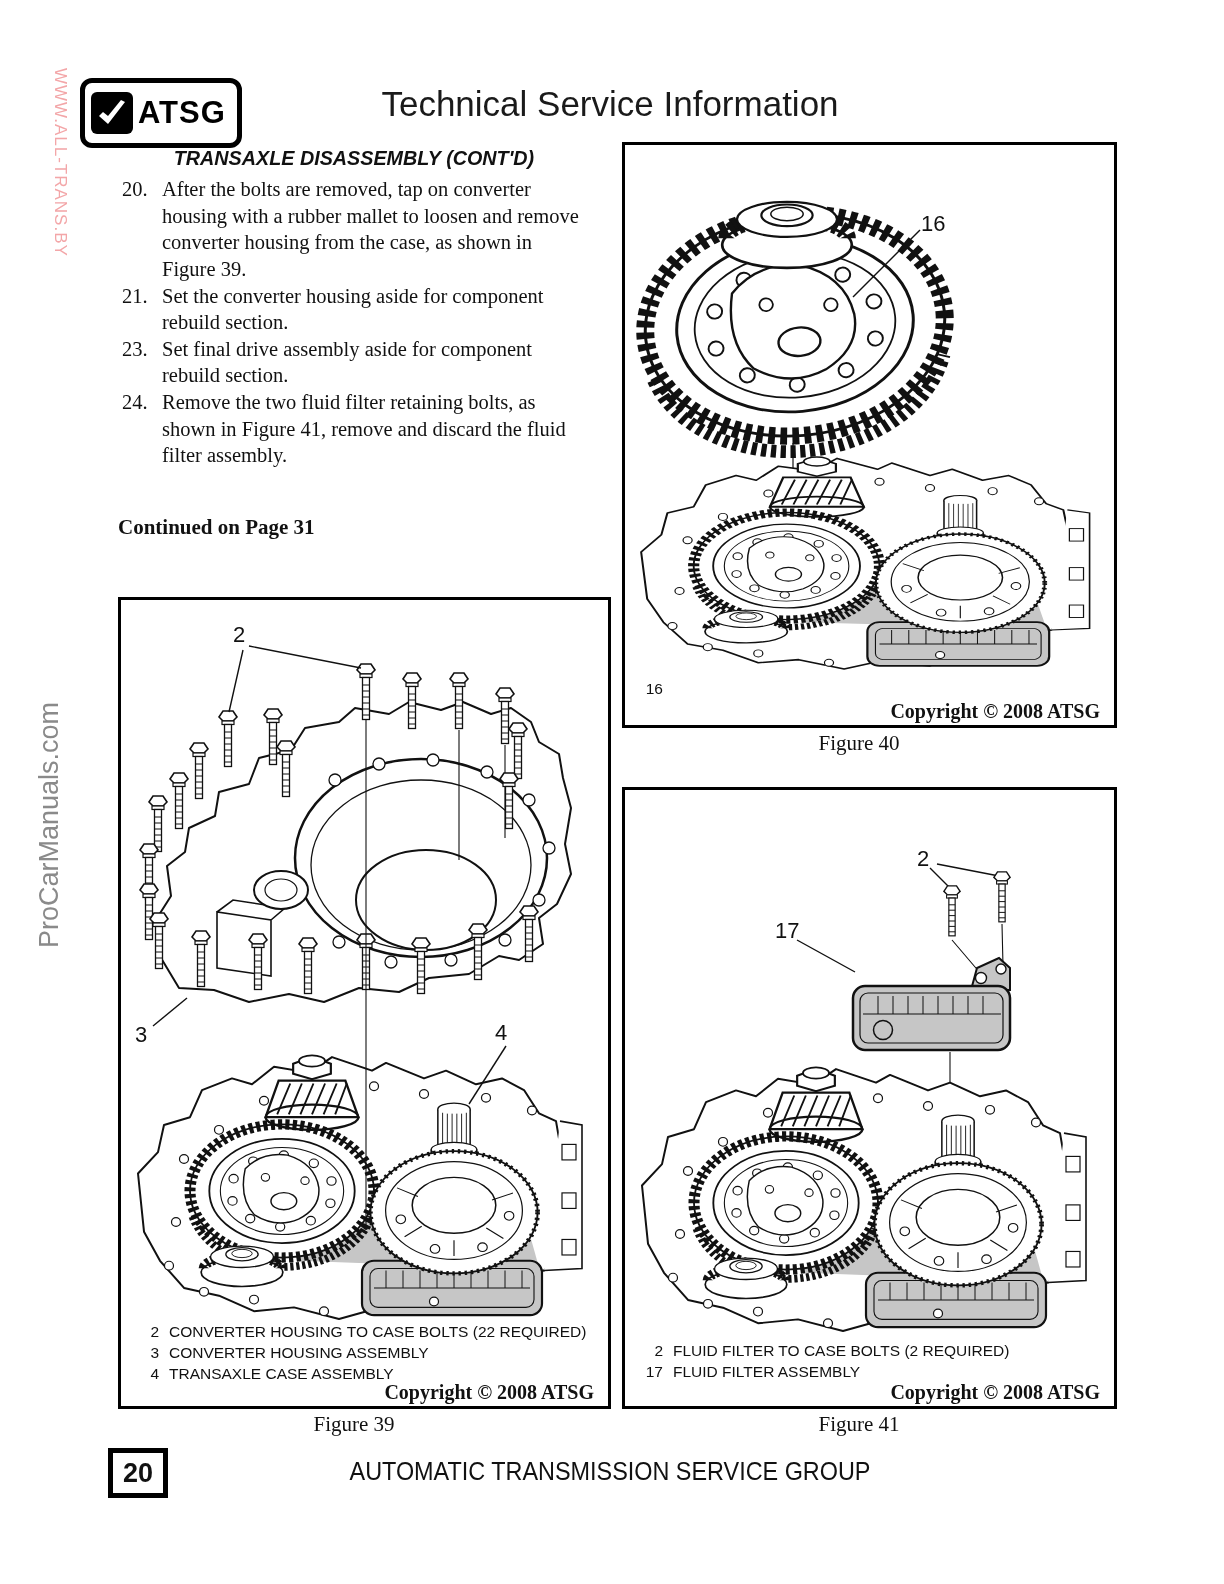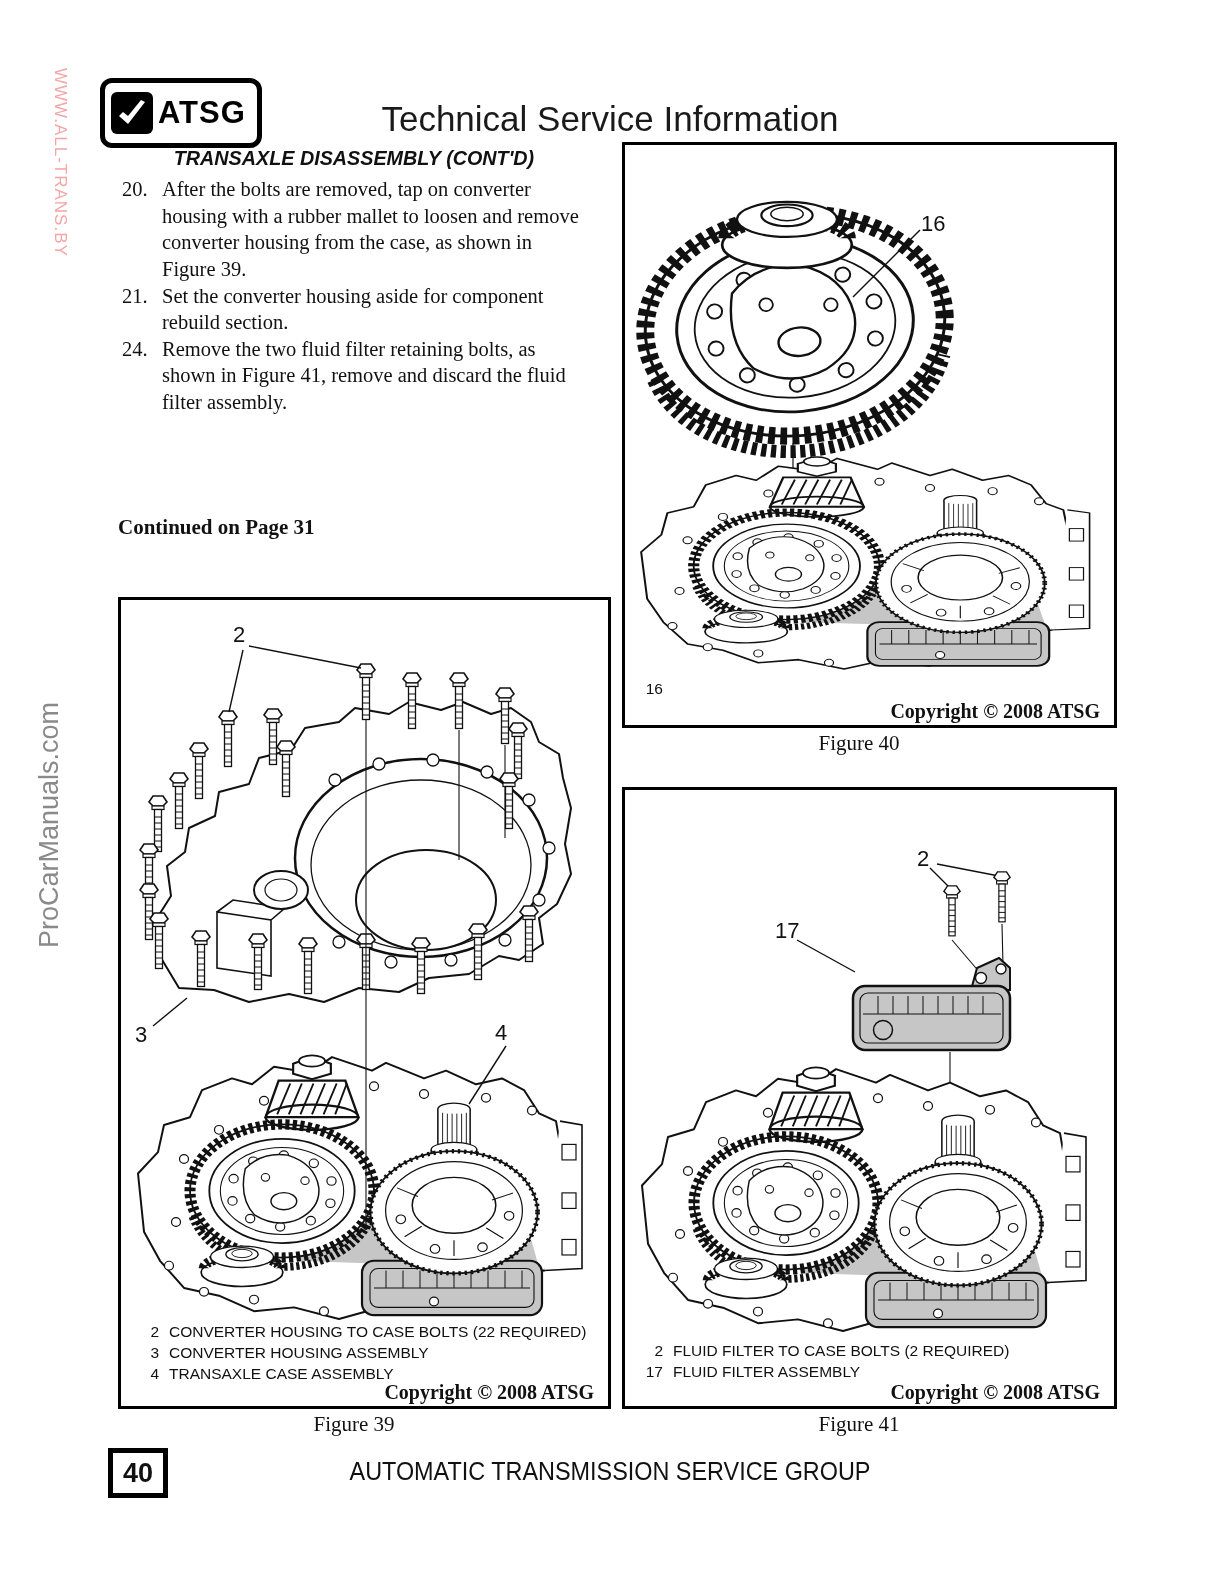--- a/index.html
+++ b/index.html
@@ -5,27 +5,27 @@
   html,body{margin:0;padding:0;background:#e8e8e8;}
   #page{position:relative;width:1224px;height:1584px;background:#ffffff;overflow:hidden;
         font-family:"Liberation Sans",sans-serif;color:#111;}
   
   .wm-pink{position:absolute;left:50px;top:68px;writing-mode:vertical-rl;text-orientation:mixed;
            color:#f3a6a8;font-size:17px;letter-spacing:1px;font-family:"Liberation Sans",sans-serif;}
   .wm-gray{position:absolute;left:34px;top:648px;height:300px;writing-mode:vertical-rl;
            transform:rotate(180deg);color:#8a8a8a;font-size:27px;
            font-family:"Liberation Sans",sans-serif;}
   
-  .logo{position:absolute;left:100px;top:78px;width:152px;height:60px;border:5px solid #000;
+  .logo{position:absolute;left:80px;top:78px;width:152px;height:60px;border:5px solid #000;
         border-radius:12px;display:flex;align-items:center;background:#fff;}
   .logo-check{width:42px;height:42px;background:#000;border-radius:6px;margin:0 5px 0 6px;
         display:flex;align-items:center;justify-content:center;}
   .logo-text{font-weight:bold;font-size:31px;letter-spacing:1px;color:#000;
         font-family:"Liberation Sans",sans-serif;}
-  .title{position:absolute;left:330px;top:99px;width:560px;text-align:center;
+  .title{position:absolute;left:330px;top:84px;width:560px;text-align:center;
         font-size:35px;color:#1a1a1a;font-family:"Liberation Sans",sans-serif;}
   
   .sec-head{position:absolute;left:118px;top:146px;width:472px;text-align:center;
         font-style:italic;font-weight:bold;font-size:21px;transform:scaleX(.94);
         font-family:"Liberation Sans",sans-serif;}
   .steps{position:absolute;left:122px;top:176px;width:468px;
         font-family:Liberation Serif, serif;font-size:20.5px;line-height:1.3;}
   .step{display:flex;}
   .step-num{width:40px;flex:none;}
   .step-text{flex:1;}
@@ -190,20 +190,24 @@
   <div class="steps">
     <div class="step">
       <span class="step-num">20.</span>
       <span class="step-text">After the bolts are removed, tap on converter housing with a rubber mallet to loosen and remove converter housing from the case, as shown in Figure 39.</span>
     </div>
     <div class="step">
       <span class="step-num">21.</span>
       <span class="step-text">Set the converter housing aside for component rebuild section.</span>
     </div>
     <div class="step">
+      <span class="step-num">23.</span>
+      <span class="step-text">Set final drive assembly aside for component rebuild section.</span>
+    </div>
+    <div class="step">
       <span class="step-num">24.</span>
       <span class="step-text">Remove the two fluid filter retaining bolts, as shown in Figure 41, remove and discard the fluid filter assembly.</span>
     </div>
   </div>
 
   <div class="continued">Continued on Page 31</div>
 
   <div class="figbox" id="fig40">
     <svg width="468" height="580" viewBox="0 0 468 580">
       <use href="#sym-ringgear" transform="translate(170,180) rotate(-5) scale(1.5,1.42)"></use>
@@ -332,16 +336,16 @@
       </div>
       <div class="lrow">
         <span class="lnum">17</span>
         <span class="llab">FLUID FILTER ASSEMBLY</span>
       </div>
     </div>
     <div class="copyright">Copyright © 2008 ATSG</div>
   </div>
   <div class="figcap" id="cap41">Figure 41</div>
 
-  <div class="pagenum">40</div>
+  <div class="pagenum">20</div>
   <div class="footer-text">AUTOMATIC TRANSMISSION SERVICE GROUP</div>
 
 </div>
 
 </body></html>

